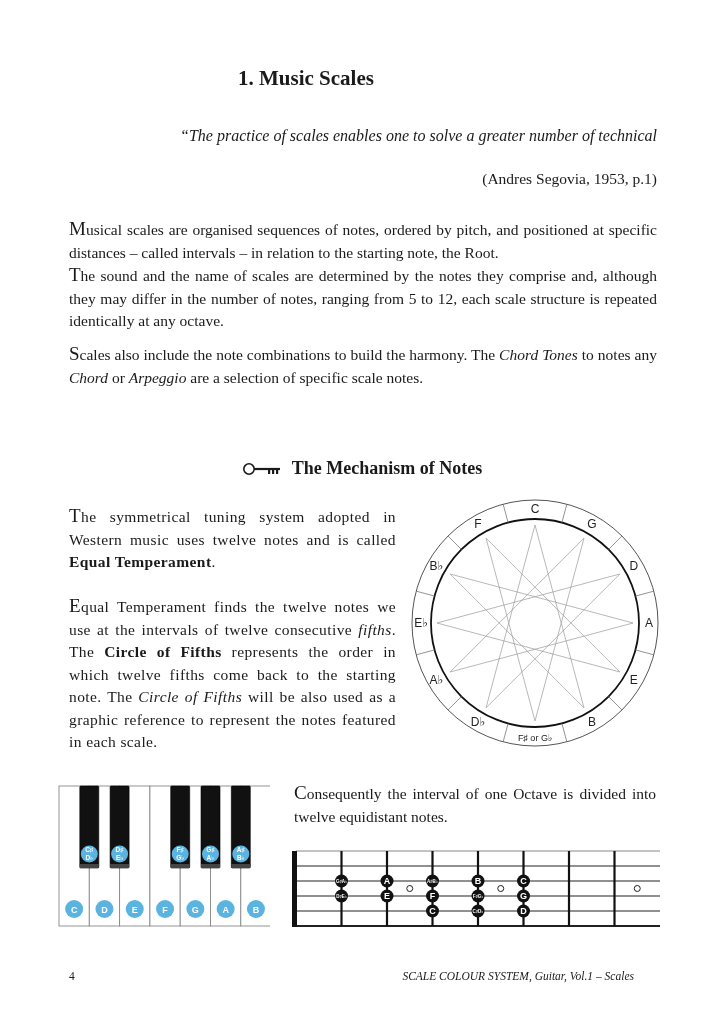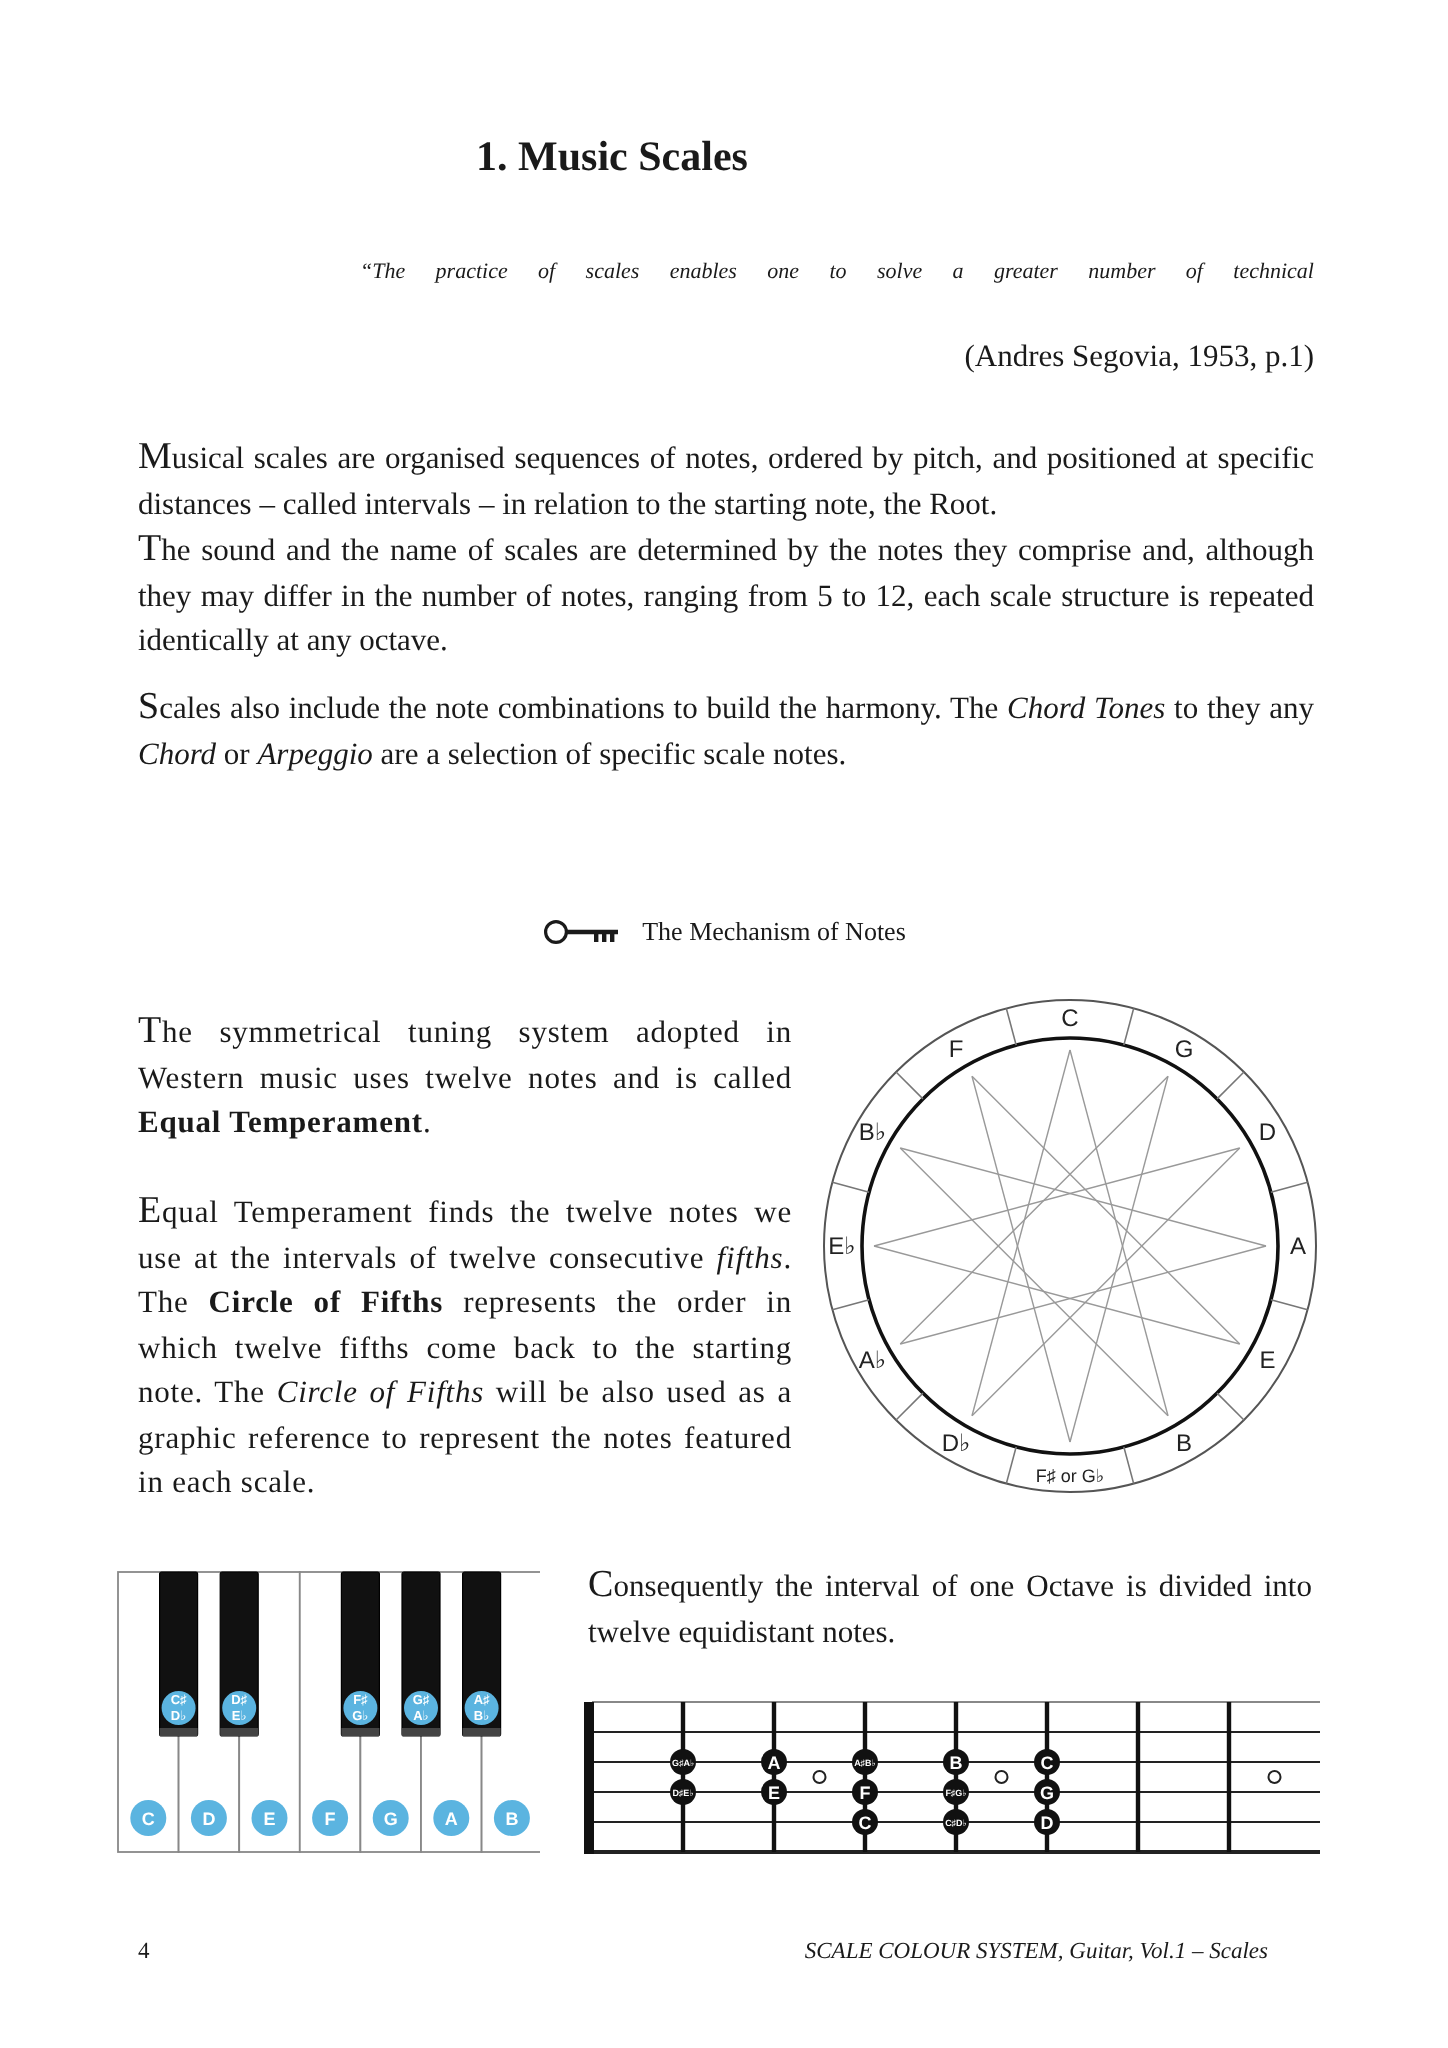--- a/index.html
+++ b/index.html
@@ -1,27 +1,27 @@
 <!DOCTYPE html>
 <html><head>
 <meta charset="utf-8">
 <style>
   html, body { margin:0; padding:0; background:#ffffff; }
   body { width:724px; height:1024px; position:relative; overflow:hidden;
          font-family:"Liberation Serif", "DejaVu Serif", serif; color:#1a1a1a; }
   .abs { position:absolute; }
   .title { left:0; width:612px; top:66px; text-align:center; font-size:21px; font-weight:bold; }
-  .quote { left:180px; width:477px; top:124px; font-size:11px; font-style:italic; line-height:24px; text-align:justify; text-align-last:justify; }
+  .quote { left:180px; width:477px; top:124px; font-size:16px; font-style:italic; line-height:24px; text-align:justify; text-align-last:justify; }
   .quote .l2 { text-align-last:left; }
   .cite { right:67px; top:170px; font-size:15.5px; }
   .para { left:69px; width:588px; font-size:15.5px; line-height:22.5px; text-align:justify; }
   .para .cap { font-size:19px; }
   .p1 { top:218px; }
   .p2 { top:343px; }
-  .section { left:0; width:724px; top:458px; text-align:center; font-size:13px; font-weight:normal; display:flex; justify-content:center; align-items:center; gap:10px; }
+  .section { left:0; width:724px; top:458px; text-align:center; font-size:18px; font-weight:bold; display:flex; justify-content:center; align-items:center; gap:10px; }
   .col { left:69px; width:327px; font-size:15.5px; line-height:22.5px; text-align:justify; letter-spacing:0.4px; }
   .c1 { top:505px; }
   .c2 { top:595px; }
   .col .cap { font-size:19px; }
   .octave { left:294px; width:362px; top:782px; font-size:15.5px; line-height:22.5px; text-align:justify; }
   .octave .cap { font-size:19px; }
   .footer-num { left:69px; top:970px; font-size:11.5px; }
   .footer-title { right:90px; top:970px; font-size:11.5px; font-style:italic; }
   svg text { font-family:"Liberation Sans", "DejaVu Sans", sans-serif; }
   b { font-weight:bold; }
@@ -36,21 +36,21 @@
   <div>“The practice of scales enables one to solve a greater number of technical</div>
 </div>
 <div class="abs cite">(Andres Segovia, 1953, p.1)</div>
 
 <div class="abs para p1">
   <span class="cap">M</span><span>usical scales are organised sequences of notes, ordered by pitch, and positioned at specific distances – called intervals – in relation to the starting note, the Root.</span><br>
   <span class="cap">T</span><span>he sound and the name of scales are determined by the notes they comprise and, although they may differ in the number of notes, ranging from 5 to 12, each scale structure is repeated identically at any octave.</span>
 </div>
 
 <div class="abs para p2">
-  <span class="cap">S</span><span>cales also include the note combinations to build the harmony. The </span><i>Chord Tones</i><span> to they any </span><i>Chord</i><span> or </span><i>Arpeggio</i><span> are a selection of specific scale notes.</span>
+  <span class="cap">S</span><span>cales also include the note combinations to build the harmony. The </span><i>Chord Tones</i><span> to notes any </span><i>Chord</i><span> or </span><i>Arpeggio</i><span> are a selection of specific scale notes.</span>
 </div>
 
 <div class="abs section">
   <svg width="40" height="16" viewBox="0 0 40 16">
     <circle cx="7" cy="8" r="5.2" fill="none" stroke="#1a1a1a" stroke-width="1.6"></circle>
     <line x1="12.2" y1="8" x2="38" y2="8" stroke="#1a1a1a" stroke-width="2.2"></line>
     <rect x="26" y="8" width="2.2" height="5" fill="#1a1a1a"></rect>
     <rect x="30" y="8" width="2.2" height="5" fill="#1a1a1a"></rect>
     <rect x="34" y="8" width="2.2" height="5" fill="#1a1a1a"></rect>
   </svg>

